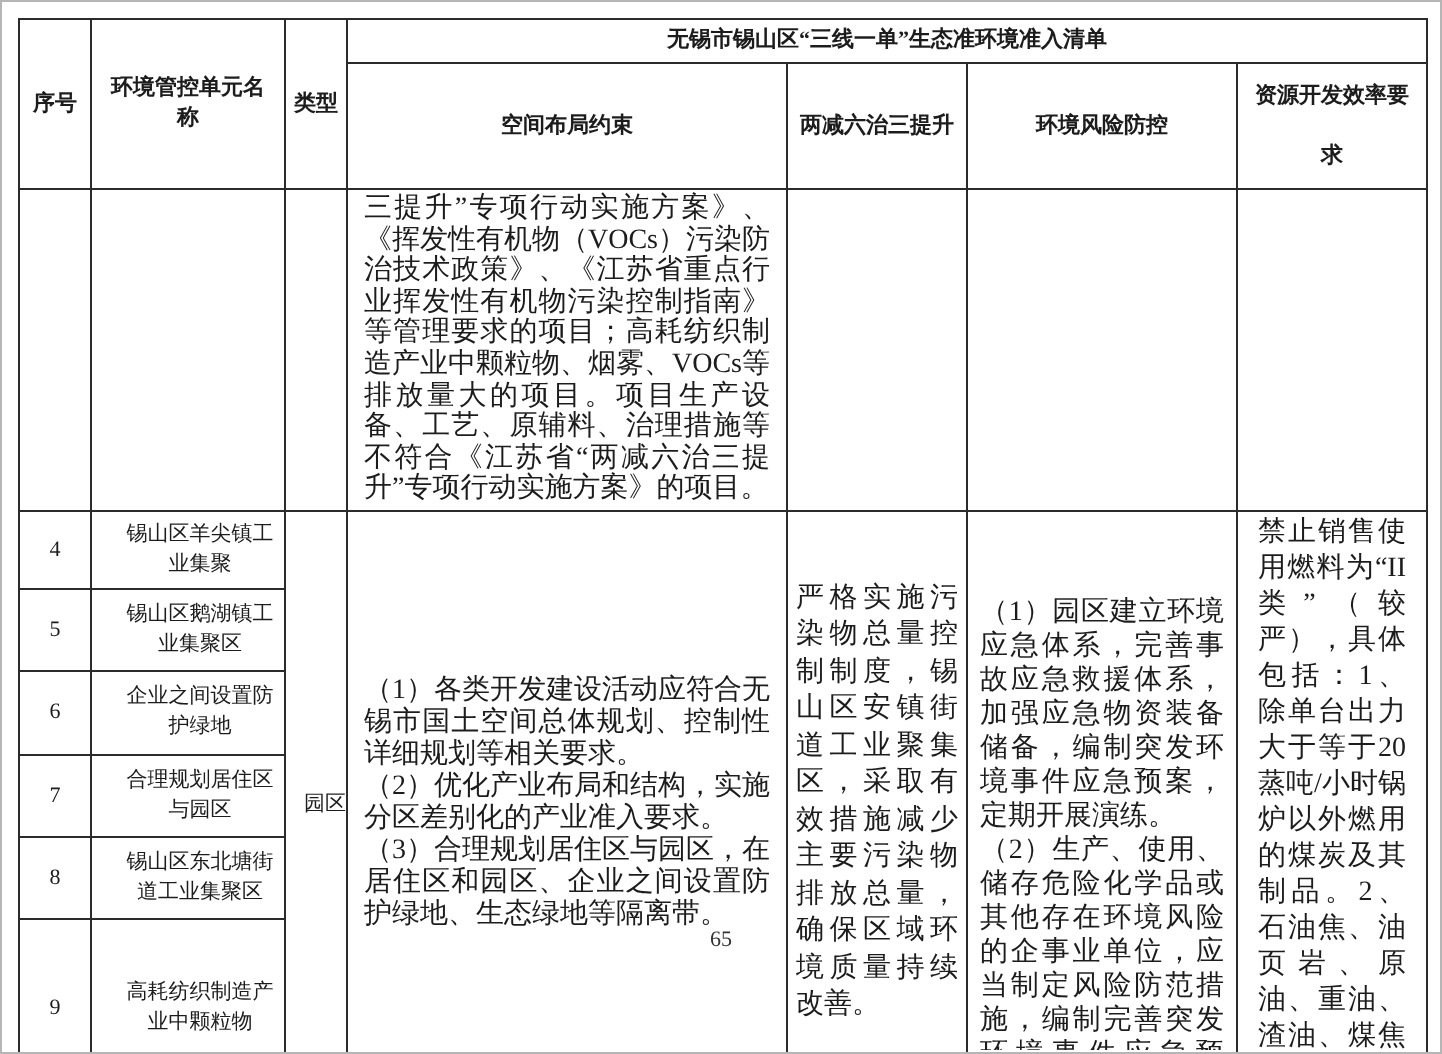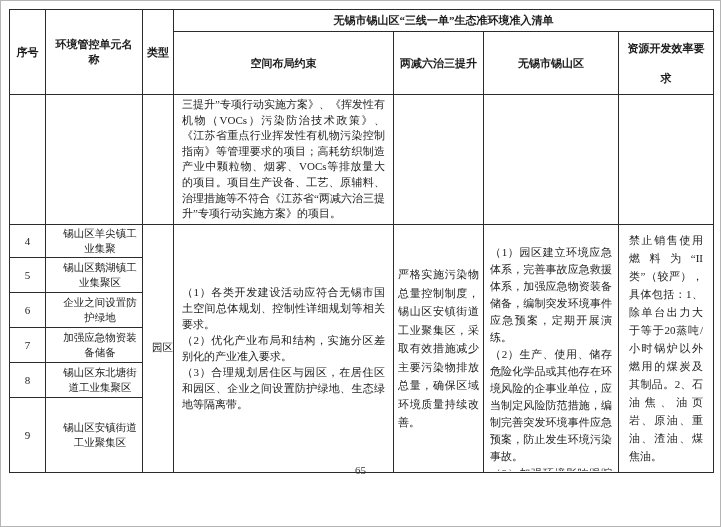--- a/index.html
+++ b/index.html
@@ -30,21 +30,21 @@
     font-weight:bold;
     font-size:11px;
     text-align:center;
     line-height:15px;
   }
   .hd .wrapbox{display:inline-block;max-width:80px;}
   td.title-cell{height:22px;text-align:center;}
   td.subhd{height:63px;line-height:28px;}
   td.subhd .wrapbox{display:inline-block;max-width:80px;line-height:30px;}
   .body-text{
-    font-size:11px;
+    font-size:14px;
     line-height:15.6px;
     text-align:justify;
     white-space:pre-line;
     padding:2px 8px;
   }
   td.cont-spatial{vertical-align:top;}
   td.cont-spatial .body-text{line-height:15.6px;}
   .seq-cell{
     text-align:center;
     font-size:11px;
@@ -96,21 +96,21 @@
       <td class="hd" rowspan="2">
         <span class="wrapbox">环境管控单元名称</span>
       </td>
       <td class="hd" rowspan="2">类型</td>
       <td class="hd title-cell" colspan="4">无锡市锡山区“三线一单”生态准环境准入清单</td>
     </tr>
 
     <tr>
       <td class="hd subhd">空间布局约束</td>
       <td class="hd subhd">两减六治三提升</td>
-      <td class="hd subhd">无锡市锡山区</td>
+      <td class="hd subhd">环境风险防控</td>
       <td class="hd subhd">
         <span class="wrapbox">资源开发效率要求</span>
       </td>
     </tr>
 
     <tr style="height:125px">
       <td></td>
       <td></td>
       <td></td>
       <td class="cont-spatial">
@@ -157,35 +157,35 @@
     <tr style="height:35px">
       <td class="seq-cell">6</td>
       <td class="name-cell">
         <span class="wrapbox">企业之间设置防护绿地</span>
       </td>
     </tr>
 
     <tr style="height:35px">
       <td class="seq-cell">7</td>
       <td class="name-cell">
-        <span class="wrapbox">加强应急物资装备储备</span>
+        <span class="wrapbox">合理规划居住区与园区</span>
       </td>
     </tr>
 
     <tr style="height:35px">
       <td class="seq-cell">8</td>
       <td class="name-cell">
         <span class="wrapbox">锡山区东北塘街道工业集聚区</span>
       </td>
     </tr>
 
     <tr style="height:75px">
       <td class="seq-cell">9</td>
       <td class="name-cell">
-        <span class="wrapbox">锡山区安镇街道工业聚集区</span>
+        <span class="wrapbox">高耗纺织制造产业中颗粒物</span>
       </td>
     </tr>
 
   </tbody>
     </table>
 
   <div class="page-number">65</div>
 
 </div>
 

